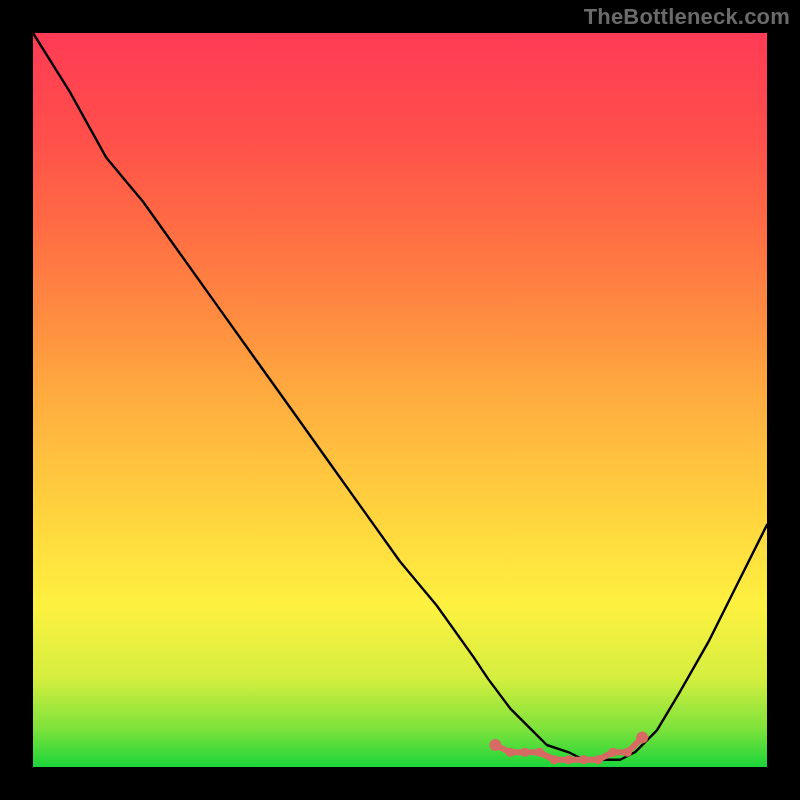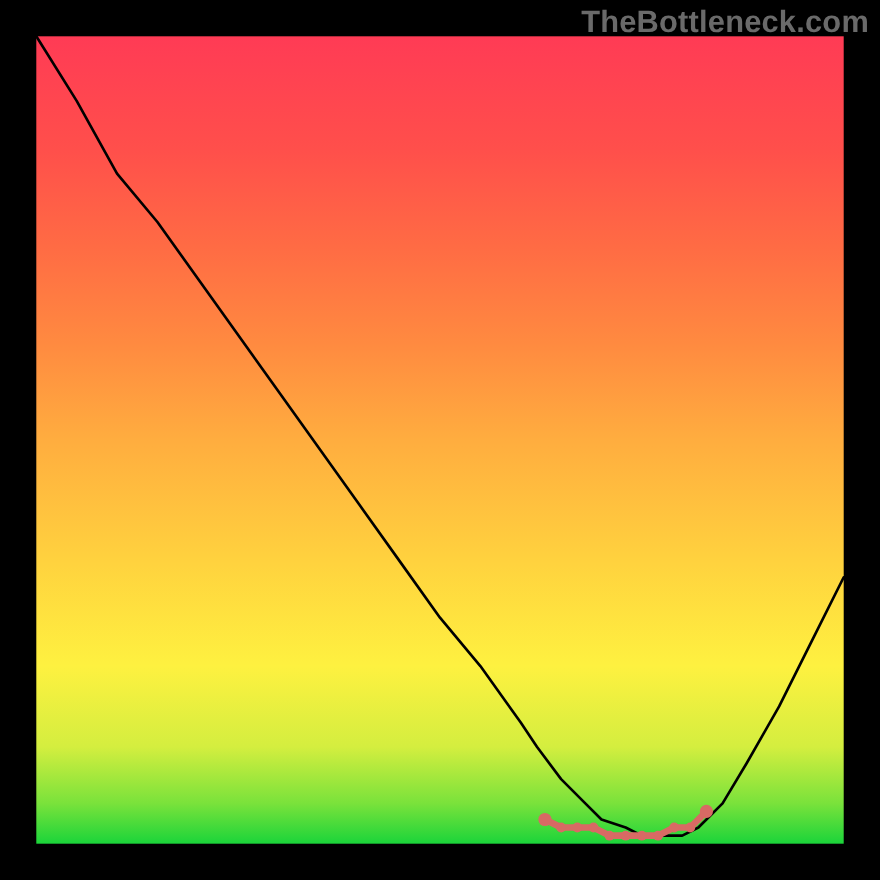--- a/index.html
+++ b/index.html
@@ -15,21 +15,21 @@
     position: relative;
     width: 800px;
     height: 800px;
     background: #000;
   }
   .watermark {
     position: absolute;
     top: 4px;
     right: 10px;
     color: #6a6a6a;
-    font-size: 28px;
+    font-size: 22px;
     font-weight: 600;
     letter-spacing: 0.2px;
     pointer-events: none;
     user-select: none;
     text-align: right;
   }
   .plot {
     position: absolute;
     left: 33px;
     top: 33px;

